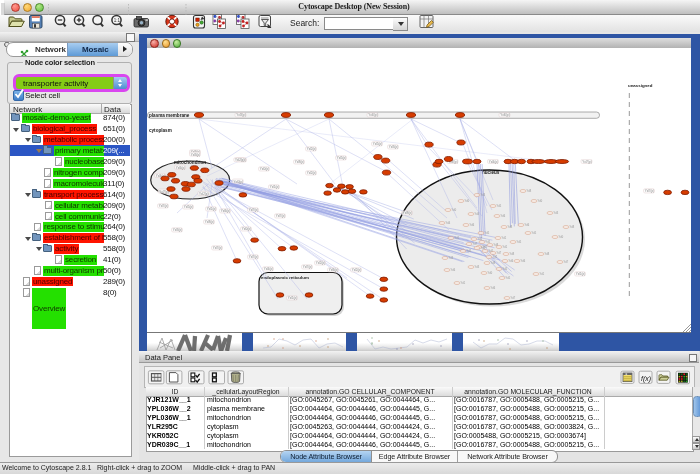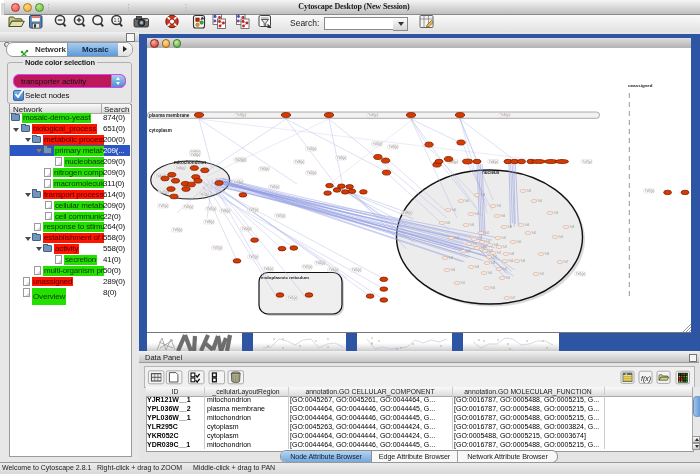--- a/index.html
+++ b/index.html
@@ -139,38 +139,38 @@
           <circle cx="7.6" cy="8.6" r="1.3" fill="#2f9e2f"></circle>
           <circle cx="2" cy="3" r="1.3" fill="#2f9e2f"></circle>
         </svg>
    </div>
    <div class="abs" style="left:28px;top:2px;font-size:8px;font-weight:bold;color:#333;letter-spacing:-0.1px;">Network</div>
    <div class="abs" style="left:75px;top:2px;font-size:8px;font-weight:bold;color:#10284a;letter-spacing:-0.1px;">Mosaic</div>
  </div>
 
  <div class="abs" style="left:7px;top:30.5px;width:123px;height:40px;border:1px solid #b0b0b0;border-radius:3px;"></div>
  <div class="abs" style="left:11px;top:26.5px;background:#e7e7e7;padding:0 2px;font-size:7.5px;font-weight:bold;color:#222;letter-spacing:-0.2px;margin-left:12px;">Node color selection</div>
- <div class="abs" style="left:13px;top:42.5px;width:111px;height:12px;background:#be185d;border:1px solid #d946ef;border-radius:6px;overflow:hidden;">
+ <div class="abs" style="left:13px;top:42.5px;width:111px;height:12px;background:#84cc16;border:3px solid #d946ef;border-radius:6px;overflow:hidden;">
    <div class="abs" style="left:97px;top:0;width:14px;height:12px;background:linear-gradient(#a8cdf0,#4d8ed2);border-left:1px solid #8f8f8f;"></div>
    <div class="abs" style="left:101.5px;top:1.5px;width:0;height:0;border-left:2.6px solid transparent;border-right:2.6px solid transparent;border-bottom:3.6px solid #fff;"></div>
    <div class="abs" style="left:101.5px;top:7px;width:0;height:0;border-left:2.6px solid transparent;border-right:2.6px solid transparent;border-top:3.6px solid #fff;"></div>
    <div class="abs" style="left:7px;top:1.5px;font-size:8px;color:#111;">transporter activity</div>
  </div>
  <div class="abs" style="left:13px;top:58px;width:9px;height:9px;background:linear-gradient(#7ab2e8,#3e7ec8);border:1px solid #3468a8;border-radius:2px;"></div>
  <svg class="abs" style="left:13px;top:56px;" width="12" height="12">
       <path d="M2.5 6 L5 9 L10 1.5" stroke="#fff" stroke-width="1.8" fill="none"></path>
     </svg>
- <div class="abs" style="left:25px;top:59px;font-size:8px;letter-spacing:-0.15px;color:#111;">Select nodes</div>
+ <div class="abs" style="left:25px;top:59px;font-size:8px;letter-spacing:-0.15px;color:#111;">Select cell</div>
 
  <div class="abs" style="left:9px;top:72px;width:121px;height:351px;background:#fff;border:1px solid #9a9a9a;"></div>
 </div>
 
 <div class="abs" style="left:10px;top:104px;width:120px;height:9px;background:linear-gradient(#fbfbfb,#d8d8d8);border-bottom:1px solid #aaa;"></div>
 <div class="abs" style="left:13px;top:104.5px;font-size:8px;color:#222;">Network</div>
-<div class="abs" style="left:104px;top:104.5px;font-size:8px;color:#222;">Search</div>
+<div class="abs" style="left:104px;top:104.5px;font-size:8px;color:#222;">Data</div>
 <div class="abs" style="left:101px;top:104px;width:1px;height:9px;background:#aaa;"></div>
 <div class="abs" style="left:0;top:0;">
     <div style="position:absolute;left:11px;top:114.2px;width:9px;height:7px;background:#7295bd;border:1px solid #45617f;border-radius:1px;box-sizing:border-box;"></div>
     <div style="position:absolute;left:11px;top:112.7px;width:5px;height:2.5px;background:#7295bd;border:1px solid #45617f;border-bottom:none;border-radius:1px 1px 0 0;box-sizing:border-box;"></div>
     <div style="position:absolute;left:22px;top:113.4px;height:9.5px;max-width:80px;overflow:hidden;white-space:nowrap;background:#24e000;color:#113300;font-size:8px;letter-spacing:-0.15px;line-height:9.6px;padding:0 1px;">mosaic-demo-yeast</div>
     <div style="position:absolute;left:103px;top:113.4px;font-size:8px;letter-spacing:-0.2px;line-height:9.6px;color:#111;">874(0)</div>
     <div style="position:absolute;left:13px;top:127.5px;width:0;height:0;border-left:3px solid transparent;border-right:3px solid transparent;border-top:4.2px solid #4a4a4a;"></div>
     <div style="position:absolute;left:21px;top:125.1px;width:9px;height:7px;background:#7295bd;border:1px solid #45617f;border-radius:1px;box-sizing:border-box;"></div>
     <div style="position:absolute;left:21px;top:123.6px;width:5px;height:2.5px;background:#7295bd;border:1px solid #45617f;border-bottom:none;border-radius:1px 1px 0 0;box-sizing:border-box;"></div>
     <div style="position:absolute;left:32px;top:124.3px;height:9.5px;max-width:70px;overflow:hidden;white-space:nowrap;background:#ff1400;color:#4a0000;font-size:8px;letter-spacing:-0.15px;line-height:9.6px;padding:0 1px;">biological_process</div>
@@ -222,21 +222,21 @@
     <div style="position:absolute;left:55px;top:255.4px;width:6.5px;height:8.5px;background:linear-gradient(135deg,#fff 72%,#d8d8d8 73%);border:1px solid #9a9a9a;box-sizing:border-box;"></div>
     <div style="position:absolute;left:64px;top:255.1px;height:9.5px;max-width:38px;overflow:hidden;white-space:nowrap;background:#24e000;color:#113300;font-size:8px;letter-spacing:-0.15px;line-height:9.6px;padding:0 1px;">secretion</div>
     <div style="position:absolute;left:103px;top:255.1px;font-size:8px;letter-spacing:-0.2px;line-height:9.6px;color:#111;">41(0)</div>
     <div style="position:absolute;left:34px;top:266.3px;width:6.5px;height:8.5px;background:linear-gradient(135deg,#fff 72%,#d8d8d8 73%);border:1px solid #9a9a9a;box-sizing:border-box;"></div>
     <div style="position:absolute;left:43px;top:266.0px;height:9.5px;max-width:59px;overflow:hidden;white-space:nowrap;background:#24e000;color:#113300;font-size:8px;letter-spacing:-0.15px;line-height:9.6px;padding:0 1px;">multi-organism pro</div>
     <div style="position:absolute;left:103px;top:266.0px;font-size:8px;letter-spacing:-0.2px;line-height:9.6px;color:#111;">50(0)</div>
     <div style="position:absolute;left:23px;top:277.2px;width:6.5px;height:8.5px;background:linear-gradient(135deg,#fff 72%,#d8d8d8 73%);border:1px solid #9a9a9a;box-sizing:border-box;"></div>
     <div style="position:absolute;left:32px;top:276.9px;height:9.5px;max-width:70px;overflow:hidden;white-space:nowrap;background:#ff1400;color:#4a0000;font-size:8px;letter-spacing:-0.15px;line-height:9.6px;padding:0 1px;">unassigned</div>
     <div style="position:absolute;left:103px;top:276.9px;font-size:8px;letter-spacing:-0.2px;line-height:9.6px;color:#111;">289(0)</div>
     <div style="position:absolute;left:23px;top:288.1px;width:6.5px;height:8.5px;background:linear-gradient(135deg,#fff 72%,#d8d8d8 73%);border:1px solid #9a9a9a;box-sizing:border-box;"></div>
-    <div style="position:absolute;left:32px;top:287.8px;height:9.5px;max-width:70px;overflow:hidden;white-space:nowrap;background:#24e000;color:#113300;font-size:8px;letter-spacing:-0.15px;line-height:9.6px;padding:4px 1px;">Overview</div>
+    <div style="position:absolute;left:32px;top:287.8px;height:9.5px;max-width:70px;overflow:hidden;white-space:nowrap;background:#24e000;color:#113300;font-size:8px;letter-spacing:-0.15px;line-height:9.6px;padding:16px 1px;">Overview</div>
     <div style="position:absolute;left:103px;top:287.8px;font-size:8px;letter-spacing:-0.2px;line-height:9.6px;color:#111;">8(0)</div>
   </div>
 
 <div class="abs" style="left:146.5px;top:37.5px;width:544.5px;height:10px;background:linear-gradient(#dedede,#b2b2b2);border-bottom:1px solid #858585;">
  <div class="abs" style="left:3.8px;top:1.6px;width:6.6px;height:6.6px;border-radius:50%;background:radial-gradient(circle at 35% 28%,#f8b0a8,#cc2a20);border:0.5px solid #8a241c;"></div>
  <div class="abs" style="left:15px;top:1.6px;width:6.6px;height:6.6px;border-radius:50%;background:radial-gradient(circle at 35% 28%,#ffe090,#e89428);border:0.5px solid #96691c;"></div>
  <div class="abs" style="left:26.2px;top:1.6px;width:6.6px;height:6.6px;border-radius:50%;background:radial-gradient(circle at 35% 28%,#c8eea0,#4ea83a);border:0.5px solid #3c7a28;"></div>
 </div>
 <svg class="abs" style="left:146.5px;top:48px;background:#fff;" width="544" height="284">
     <rect x="0.5" y="64" width="452" height="6.3" rx="3" fill="#f2f2f2" stroke="#8a8a8a" stroke-width="0.7"></rect>

